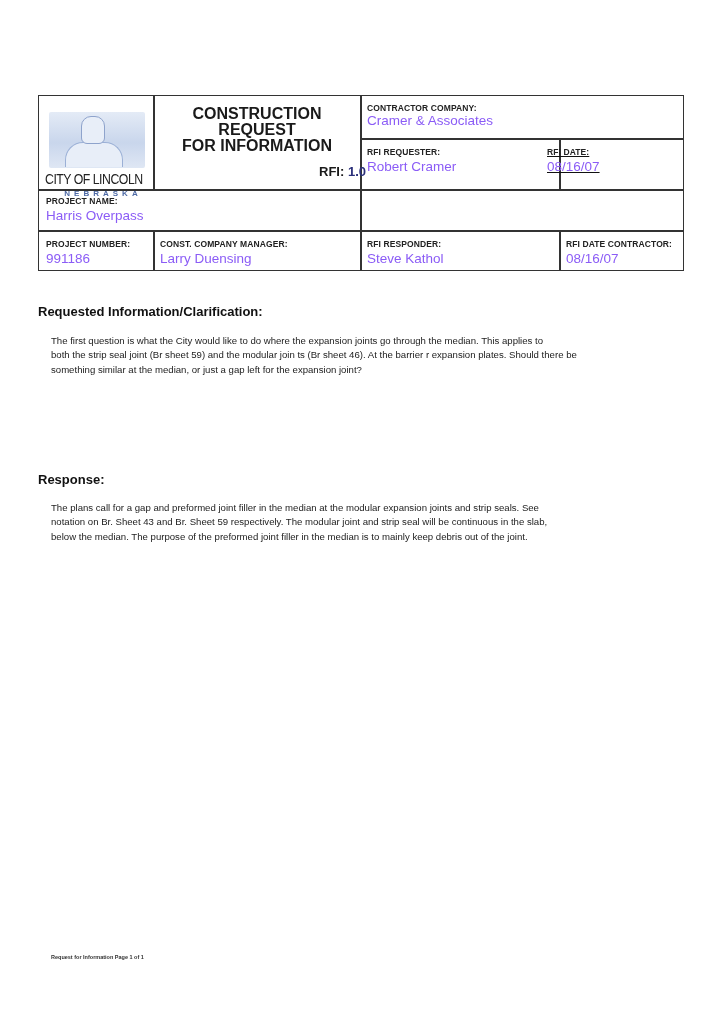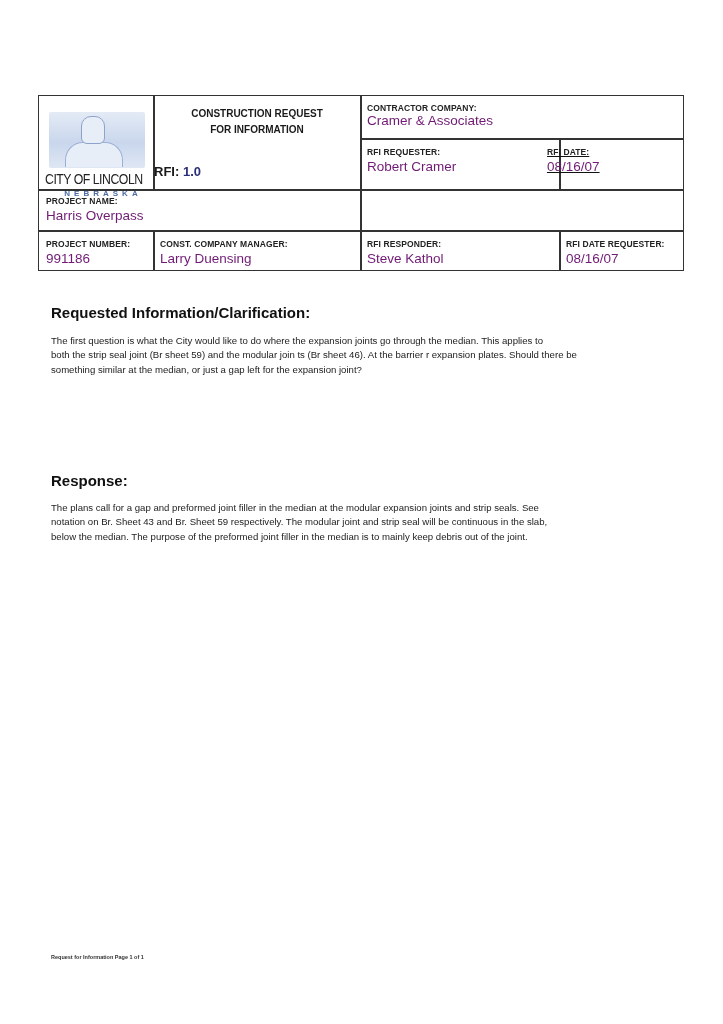--- a/index.html
+++ b/index.html
@@ -5,34 +5,34 @@
   html, body { margin: 0; padding: 0; background: #ffffff; }
   body { width: 723px; height: 1024px; position: relative; font-family: "Liberation Sans", sans-serif; color: #111; overflow: hidden; }
   .page { position: absolute; left: 0; top: 0; width: 723px; height: 1024px; background: #fff; }
 
   .hdr { position: absolute; left: 38px; top: 95px; width: 646px; height: 176px; border: 1.5px solid #333; box-sizing: border-box; }
   .cell { position: absolute; box-sizing: border-box; }
   .vline { position: absolute; background: #333; width: 1.5px; }
   .hline { position: absolute; background: #333; height: 1.5px; }
 
   .lbl { font-size: 8.5px; font-weight: bold; color: #222; letter-spacing: 0.1px; margin-top: 6px; }
-  .val { font-size: 13.5px; color: #701a75; margin-top: 2px; }
+  .val { font-size: 13.5px; color: #8b5cf6; margin-top: 2px; }
 
-  .title { font-size: 10px; font-weight: bold; text-align: center; line-height: 16px; color: #1a1a1a; }
-  .rfi { font-size: 13px; font-weight: bold; text-align: left; color: #1a1a1a; }
+  .title { font-size: 16px; font-weight: bold; text-align: center; line-height: 16px; color: #1a1a1a; }
+  .rfi { font-size: 13px; font-weight: bold; text-align: right; color: #1a1a1a; margin-left: 6px; }
   .rfi .num { color: #2a2f7a; }
 
   .logo { position: absolute; left: 6px; top: 6px; width: 104px; height: 84px; }
   .logo-img { position: absolute; left: 4px; top: 10px; width: 96px; height: 56px; background: linear-gradient(180deg, #e4ebf6 0%, #c9d6ec 55%, #dfe7f4 100%); border-radius: 2px; }
   .logo-fig { position: absolute; left: 36px; top: 14px; width: 22px; height: 26px; border: 1.5px solid #8ea3cc; border-radius: 10px 10px 6px 6px; background: #e8eef8; }
   .logo-body { position: absolute; left: 20px; top: 40px; width: 56px; height: 24px; border: 1.5px solid #9bb0d6; border-bottom: none; border-radius: 18px 18px 0 0; background: #e8eef8; }
   .logo-text { position: absolute; left: 0; top: 68px; width: 112px; text-align: center; font-family: "Liberation Sans Narrow", "Liberation Sans", sans-serif; font-size: 15px; color: #222; letter-spacing: -0.6px; transform: scaleX(0.82); transform-origin: left top; white-space: nowrap; }
   .logo-sub { position: absolute; left: 10px; top: 87px; width: 96px; text-align: center; font-size: 8px; color: #4e6aa5; letter-spacing: 4px; font-weight: bold; }
 
-  .sec-title { position: absolute; left: 51px; font-size: 15px; font-weight: bold; color: #111; }
+  .sec-title { position: absolute; left: 38px; font-size: 13px; font-weight: bold; color: #111; }
   .body-text { position: absolute; left: 51px; width: 680px; font-size: 9.6px; line-height: 14.3px; color: #222; }
   .footer { position: absolute; left: 51px; top: 954px; font-size: 5.5px; font-weight: bold; color: #333; }
 </style>
 </head>
 <body>
 
 <div class="page">
 
   <div class="hdr">
 
@@ -92,21 +92,21 @@
       <div class="lbl">CONST. COMPANY MANAGER:</div>
       <div class="val">Larry Duensing</div>
     </div>
 
     <div class="cell" style="left:328px; top:137px; width:190px;">
       <div class="lbl">RFI RESPONDER:</div>
       <div class="val">Steve Kathol</div>
     </div>
 
     <div class="cell" style="left:527px; top:137px; width:118px;">
-      <div class="lbl">RFI DATE REQUESTER:</div>
+      <div class="lbl">RFI DATE CONTRACTOR:</div>
       <div class="val">08/16/07</div>
     </div>
   </div>
 
   <div class="sec-title" style="top:304px;">Requested Information/Clarification:</div>
   <div class="body-text" style="top:334px;">
     <div>The first question is what the City would like to do where the expansion joints go through the median. This applies to</div>
     <div>both the strip seal joint (Br sheet 59) and the modular join ts (Br sheet 46). At the barrier r expansion plates. Should there be</div>
     <div>something similar at the median, or just a gap left for the expansion joint?</div>
   </div>

